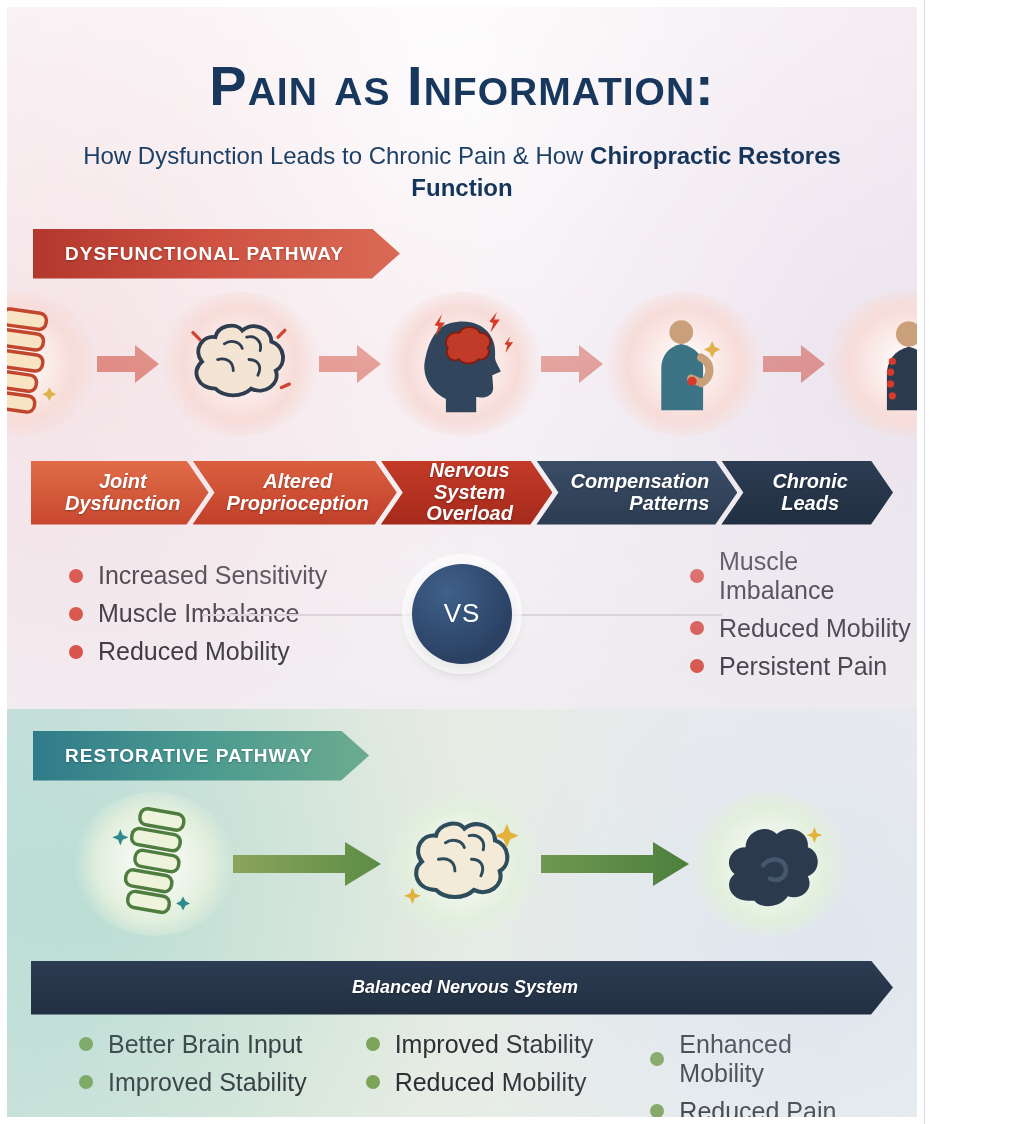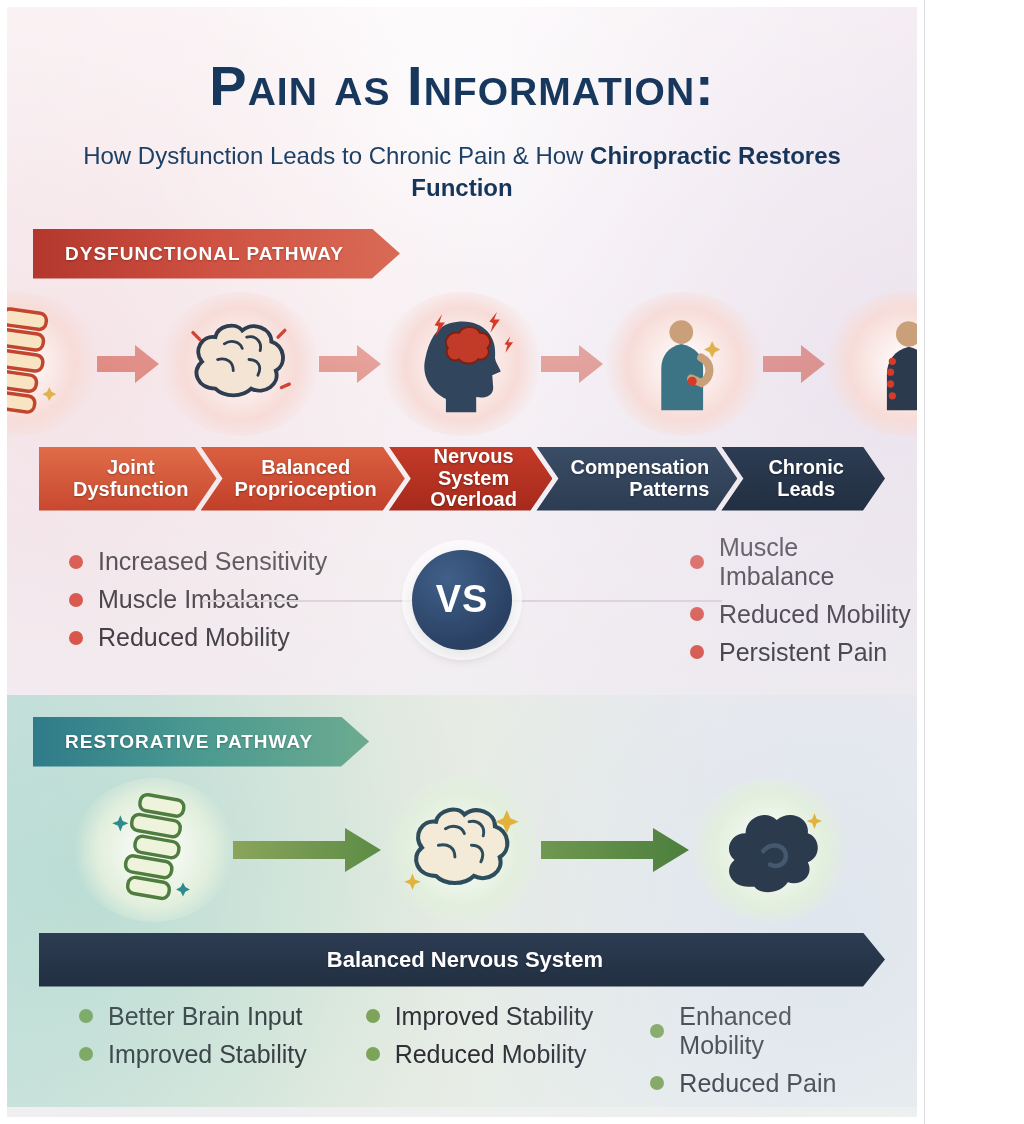--- a/index.html
+++ b/index.html
@@ -29,21 +29,21 @@
   .ribbon.teal{background:linear-gradient(90deg,#2f7b8a,#4b9a90,#6cab90);margin:0 0 0 26px;}
   
   .icons-row{display:flex;align-items:center;justify-content:center;height:158px;margin-top:6px;padding:0 18px;}
   .icon-cell{position:relative;width:170px;height:152px;display:flex;align-items:center;justify-content:center;flex:0 0 auto;}
   .icon-cell::before{content:"";position:absolute;inset:4px;border-radius:50%;
     background:radial-gradient(circle,#ffffff 0%,#f7dcd8 52%,rgba(247,220,216,0) 74%);}
   .icon-cell.green::before{background:radial-gradient(circle,#ffffff 0%,#e2efdd 52%,rgba(226,239,221,0) 74%);}
   .icon-cell svg{position:relative;z-index:2;}
   .arrow{flex:0 0 auto;margin:0 -6px;}
   
-  .stage-row{display:flex;height:64px;padding:0 32px;margin-top:4px;}
+  .stage-row{display:flex;height:64px;padding:0 24px;margin-top:18px;font-style:italic;}
   .stage-label{flex:1 1 0;position:relative;display:flex;align-items:center;justify-content:center;
     text-align:center;color:#fff;font-weight:800;font-size:20px;line-height:1.08;
     padding:4px 28px 4px 34px;text-shadow:0 1px 2px rgba(0,0,0,.3);
     clip-path:polygon(0 0,calc(100% - 22px) 0,100% 50%,calc(100% - 22px) 100%,0 100%,22px 50%);}
   .stage-label:first-child{clip-path:polygon(0 0,calc(100% - 22px) 0,100% 50%,calc(100% - 22px) 100%,0 100%);}
   .stage-label + .stage-label{margin-left:-16px;}
   .stage-row .stage-label:nth-child(1){z-index:5;}
   .stage-row .stage-label:nth-child(2){z-index:4;}
   .stage-row .stage-label:nth-child(3){z-index:3;}
   .stage-row .stage-label:nth-child(4){z-index:2;}
@@ -62,21 +62,21 @@
   .dot{width:14px;height:14px;border-radius:50%;flex:0 0 auto;}
   .dot.red{background:#d5463a;}
   .dot.green{background:#7ba253;}
   .left-bullets{padding-left:62px;}
   .right-bullets{padding-left:118px;}
   .vs-wrap{position:relative;display:flex;align-items:center;justify-content:center;height:100%;}
   .vs-line{position:absolute;top:50%;left:-150px;right:-150px;height:2px;background:#dcd4da;}
   .vs-circle{position:relative;z-index:2;width:100px;height:100px;border-radius:50%;
     background:radial-gradient(circle at 35% 28%,#40608a,#2a4163 70%);
     box-shadow:0 0 0 10px rgba(255,255,255,.65),0 6px 14px rgba(0,0,0,.25);
-    display:flex;align-items:center;justify-content:center;color:#fff;font-weight:700;font-size:38px;letter-spacing:1px;}
+    display:flex;align-items:center;justify-content:center;color:#fff;font-weight:400;font-size:26px;letter-spacing:1px;}
   
   .rest-section{position:relative;margin-top:16px;padding-top:22px;min-height:400px;
     background:linear-gradient(100deg,rgba(176,219,209,.55),rgba(214,231,205,.45) 40%,rgba(233,238,238,.35) 75%,rgba(238,240,242,.3));}
   .rest-section::before{content:"";position:absolute;inset:0;pointer-events:none;
     background:radial-gradient(circle at 10% 45%,rgba(140,205,190,.35),transparent 45%),
                radial-gradient(circle at 90% 55%,rgba(200,215,235,.4),transparent 45%);}
   .rest-icons{display:flex;align-items:center;justify-content:center;height:158px;margin-top:4px;padding:0 30px;position:relative;}
   .rest-bullets{display:grid;grid-template-columns:1fr 1fr 1fr;padding:6px 46px 0;}
 </style>
 </head>
@@ -168,21 +168,21 @@
             <path d="M96 26 l8 4"></path>
             <path d="M98 36 l8 0"></path>
           </g>
       </svg>
     </div>
   </div>
 
   
   <div class="stage-row">
     <div class="stage-label c-red1">Joint Dysfunction</div>
-    <div class="stage-label c-red2">Balanced Proprioception</div>
+    <div class="stage-label c-red2">Altered Proprioception</div>
     <div class="stage-label c-red3">Nervous System Overload</div>
     <div class="stage-label c-navy1">Compensation Patterns</div>
     <div class="stage-label c-navy2">Chronic Leads</div>
   </div>
 
   
   <div class="vs-row">
     <ul class="bullets left-bullets">
       <li>
           <span class="dot red"></span>
@@ -269,21 +269,21 @@
         <svg width="112" height="100" viewBox="0 0 100 90">
           <path d="M30 78 C14 78 8 62 18 54 C8 46 14 30 28 30 C28 16 46 8 56 18 C68 8 86 16 84 30 C96 34 96 52 84 56 C90 68 78 78 66 74 C60 84 42 86 36 78 Z" fill="#2c3a4e"></path>
           <path d="M44 46 C50 38 62 40 64 48 C66 56 58 62 50 58" fill="none" stroke="#46586e" stroke-width="4" stroke-linecap="round"></path>
           <path d="M90 12 l2 5 5 2 -5 2 -2 5 -2 -5 -5 -2 5 -2 z" fill="#e3b23c"></path>
         </svg>
       </div>
     </div>
 
     
     <div class="stage-row" style="height:54px">
-      <div class="stage-label c-navy2" style="font-size:22px">Balanced Nervous System</div>
+      <div class="stage-label c-navy2" style="font-size:18px">Balanced Nervous System</div>
     </div>
 
     
     <div class="rest-bullets">
       <ul class="bullets" style="padding-left:26px">
         <li>
             <span class="dot green"></span>
             <span>Better Brain Input</span>
           </li>
         <li>

